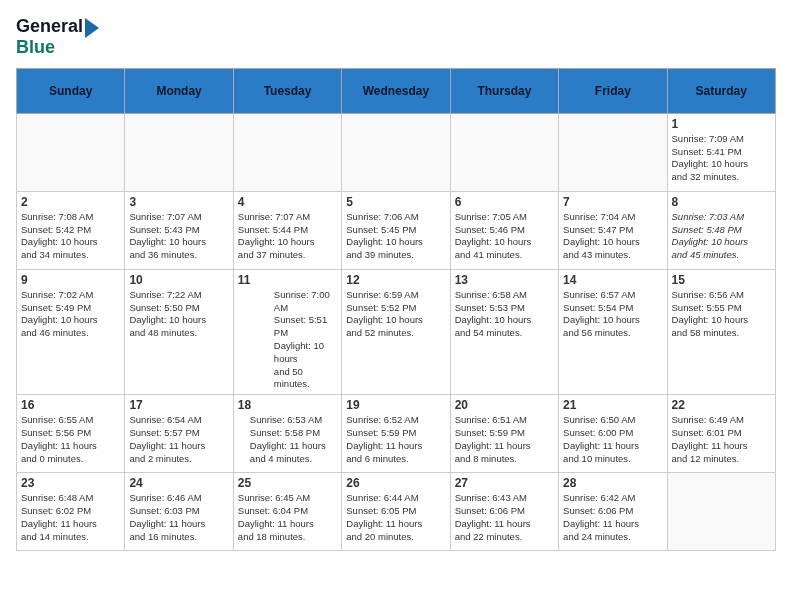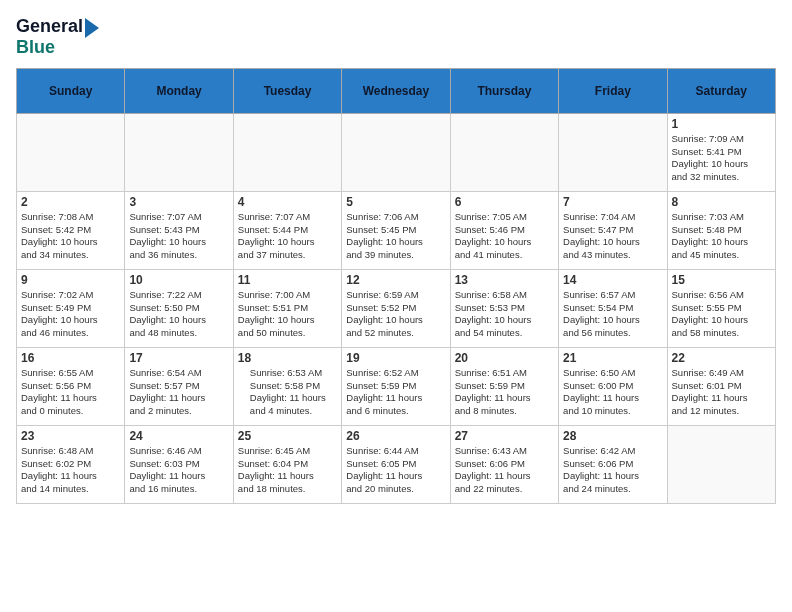--- a/index.html
+++ b/index.html
@@ -172,21 +172,21 @@
         </td>
         <td>
           <div class="day-num">7</div>
           <div class="day-info" style="white-space: pre-line;">Sunrise: 7:04 AM
 Sunset: 5:47 PM
 Daylight: 10 hours
 and 43 minutes.</div>
         </td>
         <td>
           <div class="day-num">8</div>
-          <div class="day-info" style="white-space: pre-line;">Sunrise: 7:03 AM
+          <div class="day-info" style="white-space: pre-line; font-style: italic;">Sunrise: 7:03 AM
 Sunset: 5:48 PM
 Daylight: 10 hours
 and 45 minutes.</div>
         </td>
       </tr>
       <tr>
         <td>
           <div class="day-num">9</div>
           <div class="day-info" style="white-space: pre-line;">Sunrise: 7:02 AM
 Sunset: 5:49 PM
@@ -195,21 +195,21 @@
         </td>
         <td>
           <div class="day-num">10</div>
           <div class="day-info" style="white-space: pre-line;">Sunrise: 7:22 AM
 Sunset: 5:50 PM
 Daylight: 10 hours
 and 48 minutes.</div>
         </td>
         <td>
           <div class="day-num">11</div>
-          <div class="day-info" style="white-space: pre-line;">Sunrise: 7:00 AM
+          <div class="day-info" style="white-space: pre-line; margin-left: 36px;">Sunrise: 7:00 AM
 Sunset: 5:51 PM
 Daylight: 10 hours
 and 50 minutes.</div>
         </td>
         <td>
           <div class="day-num">12</div>
           <div class="day-info" style="white-space: pre-line;">Sunrise: 6:59 AM
 Sunset: 5:52 PM
 Daylight: 10 hours
 and 52 minutes.</div>

